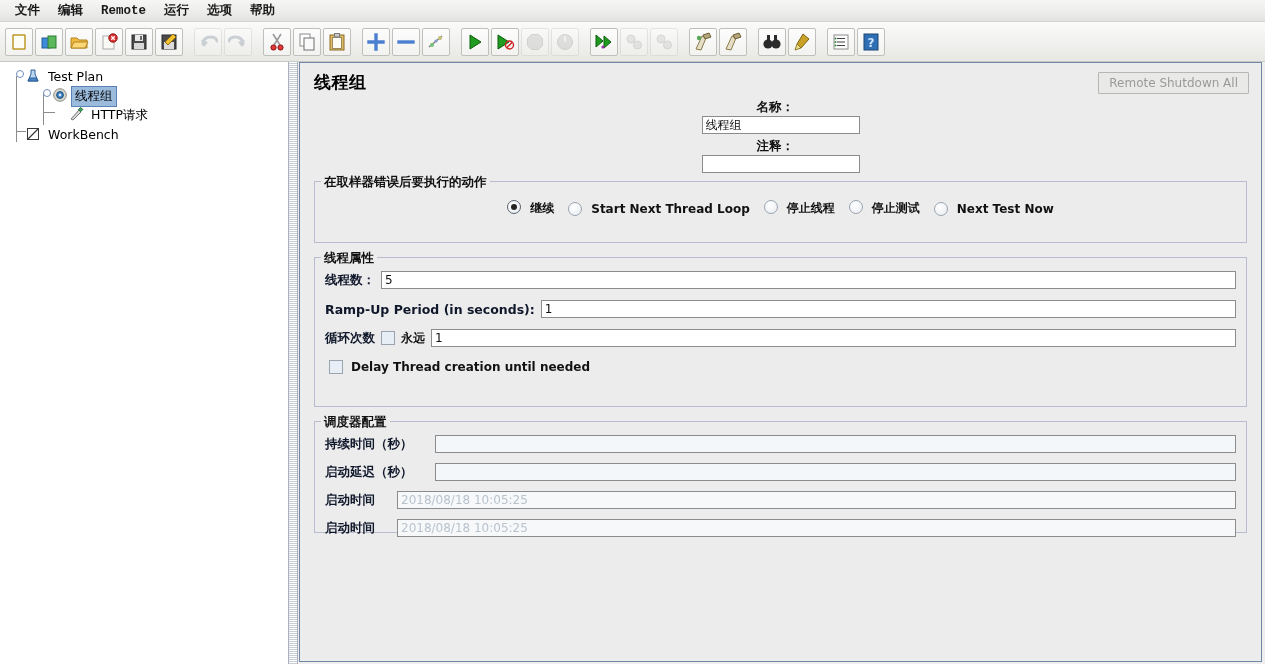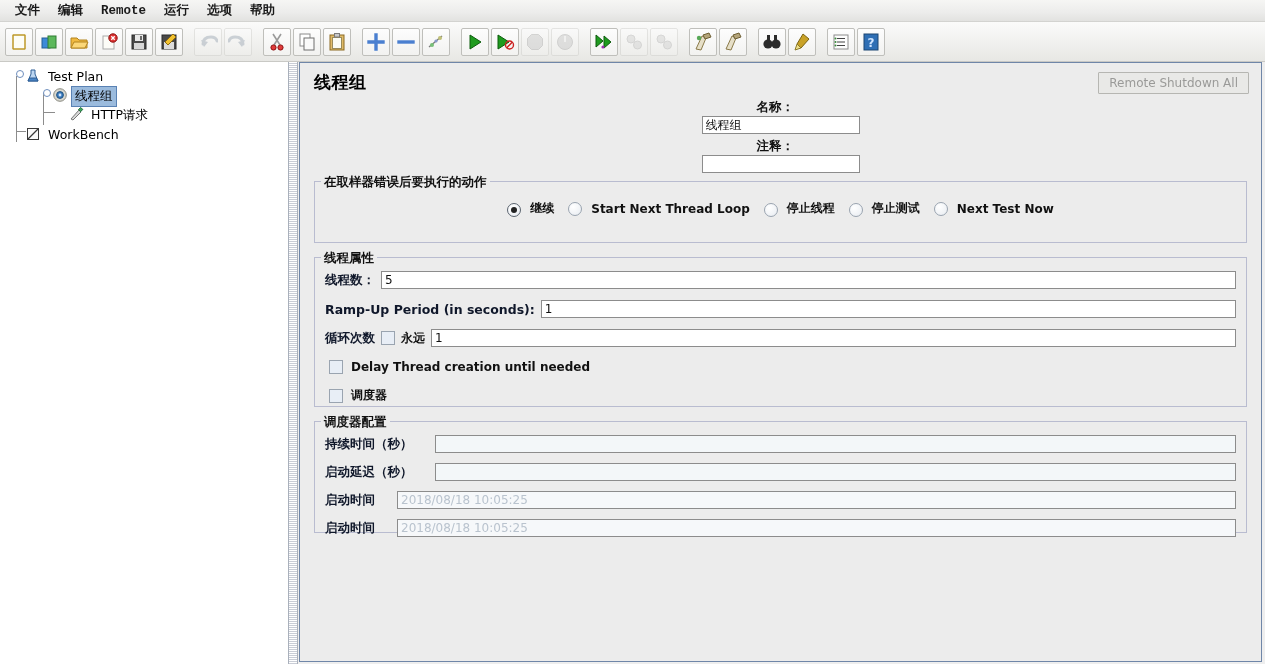--- a/index.html
+++ b/index.html
@@ -119,21 +119,21 @@
     margin: 7px 14px 0 14px; border: 1px solid #b9bcd0;
     background: #ececec; position: relative; padding: 10px 8px 8px 8px;
     box-sizing: border-box;
   }
   .group > .g-title {
     position: absolute; top: -8px; left: 6px; background: #ececec;
     font-weight: bold; font-size: 12.5px; color: #111; padding: 0 3px;
   }
 
   .radio-row { display: flex; align-items: center; justify-content: center; gap: 14px; padding: 8px 0 4px 0; }
-  .radio { display: inline-flex; align-items: flex-end; gap: 9px; white-space: nowrap; }
+  .radio { display: inline-flex; align-items: flex-start; gap: 9px; white-space: nowrap; }
   .radio .dot {
     width: 12px; height: 12px; border-radius: 50%;
     border: 1px solid #9aa4b0; background: radial-gradient(circle at 35% 32%, #ffffff 0%, #eef1f5 70%, #dde3ea 100%);
     display: inline-block; position: relative; flex: 0 0 auto;
   }
   .radio.checked .dot { border-color: #5b646f; }
   .radio.checked .dot::after {
     content: ""; position: absolute; left: 3px; top: 3px;
     width: 6px; height: 6px; border-radius: 50%; background: #232323;
   }
@@ -498,24 +498,20 @@
         <span class="chk"></span>
         <span class="chk-label">永远</span>
         <input class="txt" type="text" value="1" style="">
       </div>
 
       <div class="chk-row" style="padding-top:10px;">
         <span class="chk"></span>
         <span class="chk-label">Delay Thread creation until needed</span>
       </div>
 
-      <div class="chk-row" style="padding-top:8px;">
-        <span class="chk"></span>
-        <span class="chk-label">调度器</span>
-      </div>
     </div>
 
     <div class="group" style="height:112px; margin-top:14px;">
       <div class="g-title">调度器配置</div>
 
       <div class="prop-row">
         <span class="prop-label" style="width:104px;">持续时间（秒）</span>
         <input class="txt soft" type="text" value="" style="">
       </div>
 

